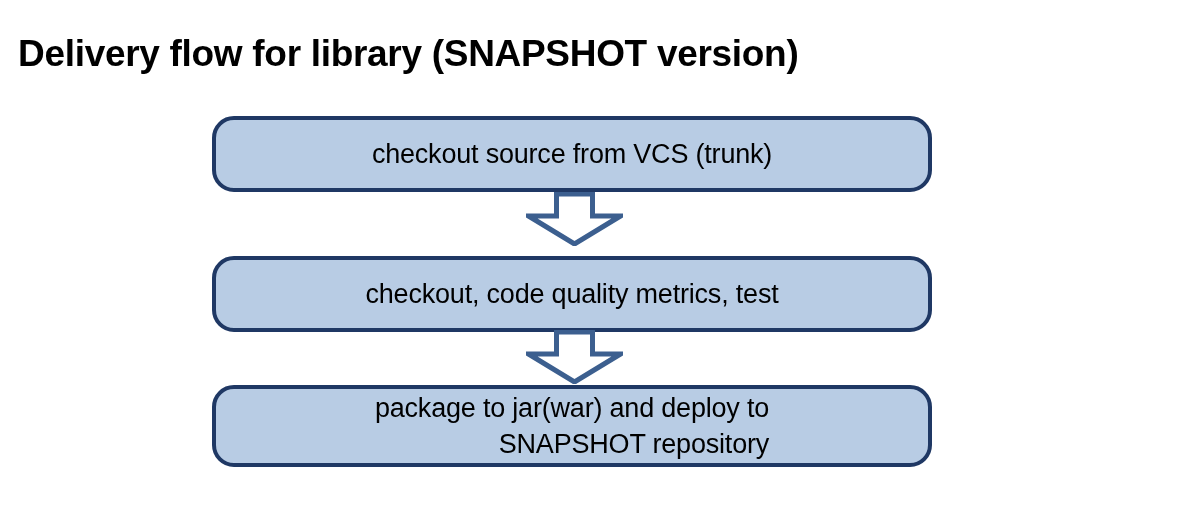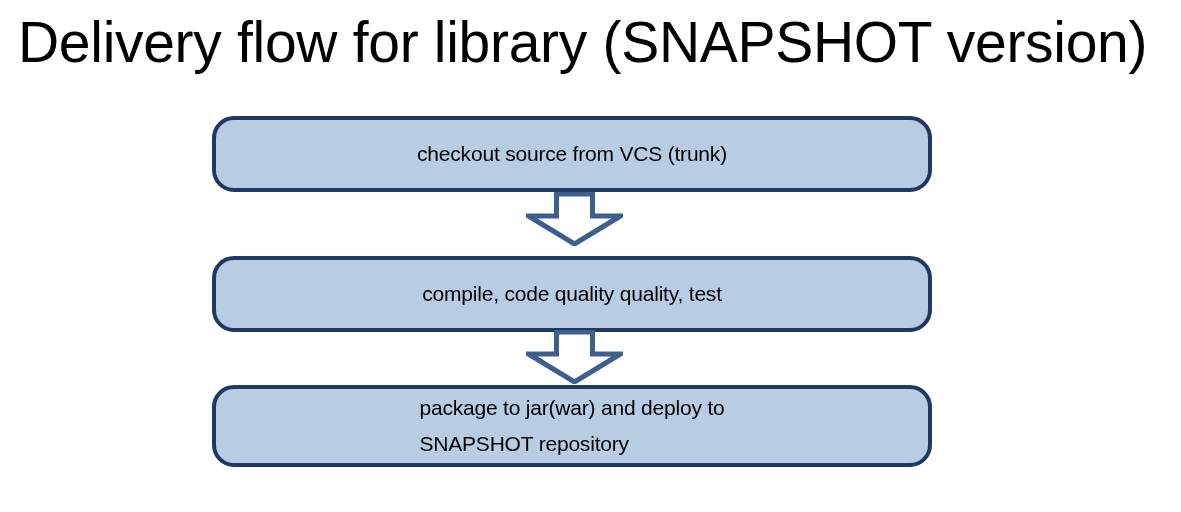--- a/index.html
+++ b/index.html
@@ -12,43 +12,43 @@
     height: 512px;
     position: relative;
     overflow: hidden;
     font-family: "Liberation Sans", sans-serif;
     color: #000000;
   }
 
   #page-title {
     position: absolute;
     left: 18px;
-    top: 12px;
+    top: 24px;
     width: 1145px;
-    font-size: 57px;
+    font-size: 37px;
     line-height: 60px;
-    font-weight: 400;
+    font-weight: 700;
     letter-spacing: -0.3px;
     color: #000000;
     white-space: nowrap;
   }
 
   .flow-node {
     position: absolute;
     left: 212px;
     width: 720px;
     box-sizing: border-box;
     background: #b8cce4;
     border: 4px solid #1f3864;
     border-radius: 22px;
     display: flex;
     align-items: center;
     justify-content: center;
-    text-align: left;
-    font-size: 21px;
+    text-align: right;
+    font-size: 27px;
     line-height: 36px;
     color: #000000;
     letter-spacing: -0.2px;
   }
 
   #node-checkout { top: 116px; height: 76px; }
   #node-compile  { top: 256px; height: 76px; }
   #node-package  { top: 385px; height: 82px; }
 
   .flow-node .node-label {
@@ -77,21 +77,21 @@
   <span class="node-label">checkout source from VCS (trunk)</span>
 </div>
 
 <div class="flow-arrow" id="arrow-1">
   <svg viewBox="0 0 97 54" preserveAspectRatio="none" aria-hidden="true">
     <polygon points="30.5,2 66.5,2 66.5,24 94.5,24 48.5,52 2.5,24 30.5,24" fill="#ffffff" stroke="#3c5f8f" stroke-width="5" stroke-linejoin="miter"></polygon>
   </svg>
 </div>
 
 <div class="flow-node" id="node-compile">
-  <span class="node-label">compile, code quality quality, test</span>
+  <span class="node-label">checkout, code quality metrics, test</span>
 </div>
 
 <div class="flow-arrow" id="arrow-2">
   <svg viewBox="0 0 97 54" preserveAspectRatio="none" aria-hidden="true">
     <polygon points="30.5,2 66.5,2 66.5,24 94.5,24 48.5,52 2.5,24 30.5,24" fill="#ffffff" stroke="#3c5f8f" stroke-width="5" stroke-linejoin="miter"></polygon>
   </svg>
 </div>
 
 <div class="flow-node" id="node-package">
   <span class="node-label">package to jar(war) and deploy to

